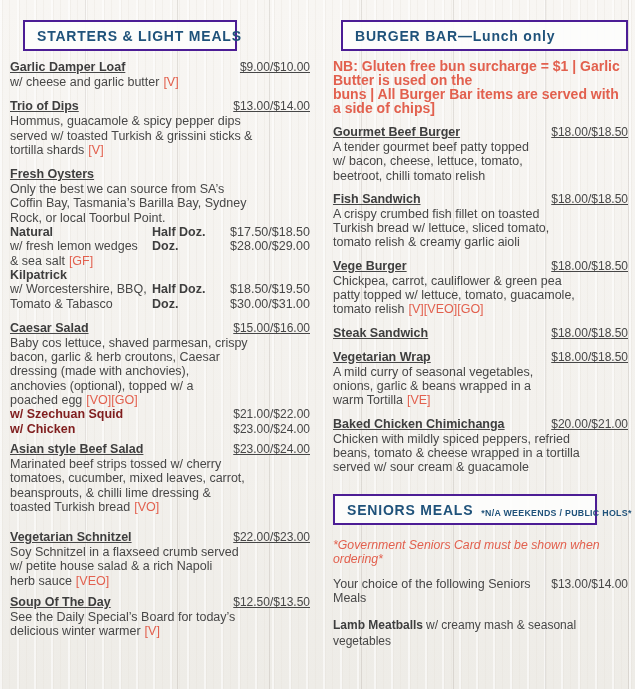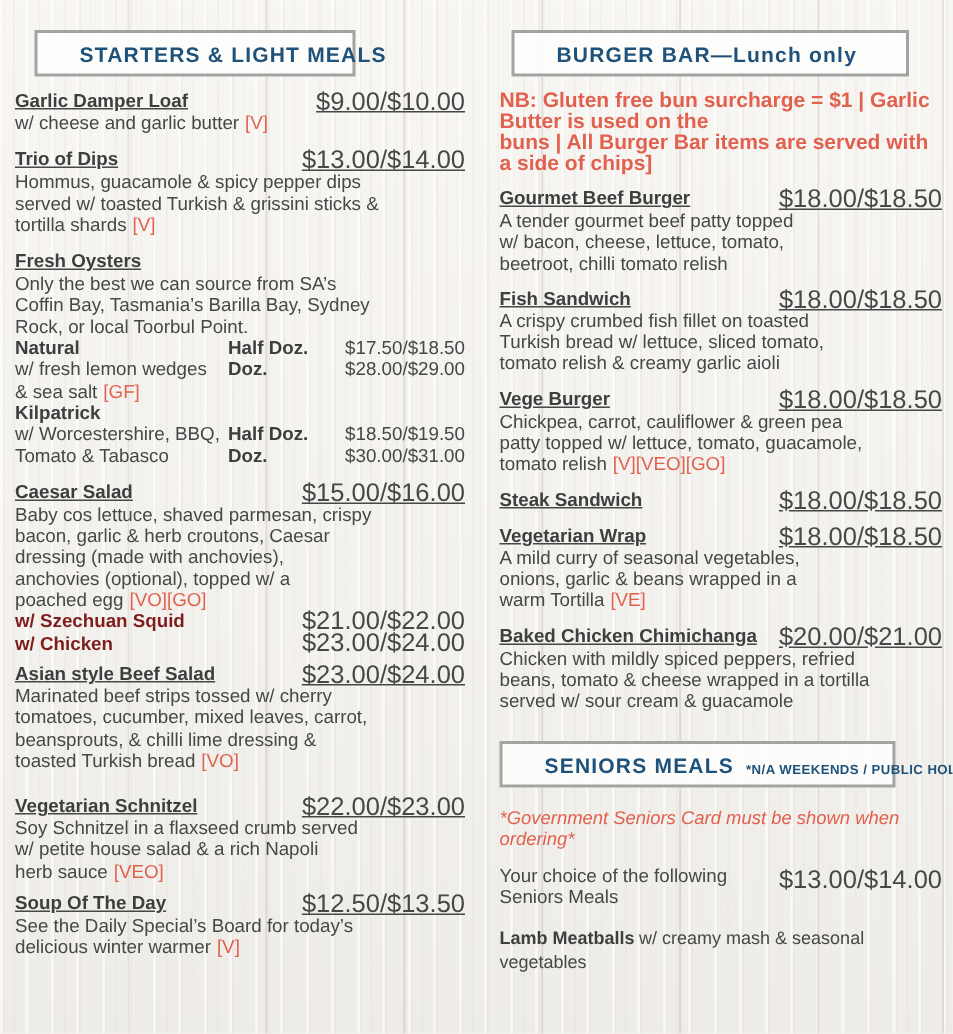--- a/index.html
+++ b/index.html
@@ -13,34 +13,34 @@
       repeating-linear-gradient(90deg, rgba(125,115,105,0.18) 0px, rgba(125,115,105,0.18) 1px, rgba(255,255,255,0) 1px, rgba(255,255,255,0) 92px),
       repeating-linear-gradient(90deg, rgba(255,255,255,0.55) 0px, rgba(255,255,255,0.55) 2px, rgba(224,219,211,0.28) 2px, rgba(224,219,211,0.28) 3px, rgba(255,255,255,0) 3px, rgba(255,255,255,0) 9px, rgba(229,224,216,0.30) 9px, rgba(229,224,216,0.30) 10px, rgba(255,255,255,0) 10px, rgba(255,255,255,0) 17px),
       linear-gradient(180deg, #f8f6f3 0%, #f3f1ed 60%, #eeece7 100%);
     background-position: -7px 0, 0 0, 0 0;
   }
   .col { position: absolute; top: 20px; }
   .col-left  { left: 10px;  width: 300px; }
   .col-right { left: 333px; width: 295px; }
 
   .hbox {
-    border: 2px solid #a3a3a3; background: rgba(253,253,252,0.92);
+    border: 2px solid #4c1d95; background: rgba(253,253,252,0.92);
     color: #1f527a; font-weight: bold; font-size: 14px; letter-spacing: 0.8px;
-    padding: 6px 10px 5px 28px; white-space: nowrap;
+    padding: 6px 10px 5px 12px; white-space: nowrap;
   }
   .hbox-left    { width: 214px; margin-left: 13px; margin-bottom: 9px; }
-  .hbox-burger  { width: 265px; margin-left: 8px;  margin-bottom: 8px; }
+  .hbox-burger  { width: 287px; margin-left: 8px;  margin-bottom: 8px; }
   .hbox-seniors { width: 264px; display: flex; align-items: flex-end; }
   .subnote { font-size: 8.8px; letter-spacing: 0.3px; margin-left: 8px; font-weight: bold; }
 
   .item { margin-bottom: 10px; }
   .r-item { margin-bottom: 9px; }
   .trow { display: flex; justify-content: space-between; line-height: 15px; text-decoration: underline; }
   .ttl { font-weight: bold; font-size: 12.5px; color: #3e3e3e; }
-  .price { font-size: 17px; color: #474747; white-space: nowrap; }
+  .price { font-size: 12px; color: #474747; white-space: nowrap; }
   .desc { font-size: 12.5px; line-height: 14.3px; white-space: pre-line; }
   .tag { color: #e2604e; margin-left: 4px; white-space: nowrap; }
 
   .ogrid { display: grid; grid-template-columns: 1fr 64px 94px; font-size: 12.5px; line-height: 14.3px; }
   .oname { font-weight: bold; color: #3e3e3e; }
   .osize { font-weight: bold; color: #3e3e3e; }
   .oprice { text-align: right; }
 
   .extra { display: flex; justify-content: space-between; font-size: 12.5px; line-height: 14.3px; }
   .extra-label { font-weight: bold; color: #7f1d1d; }

